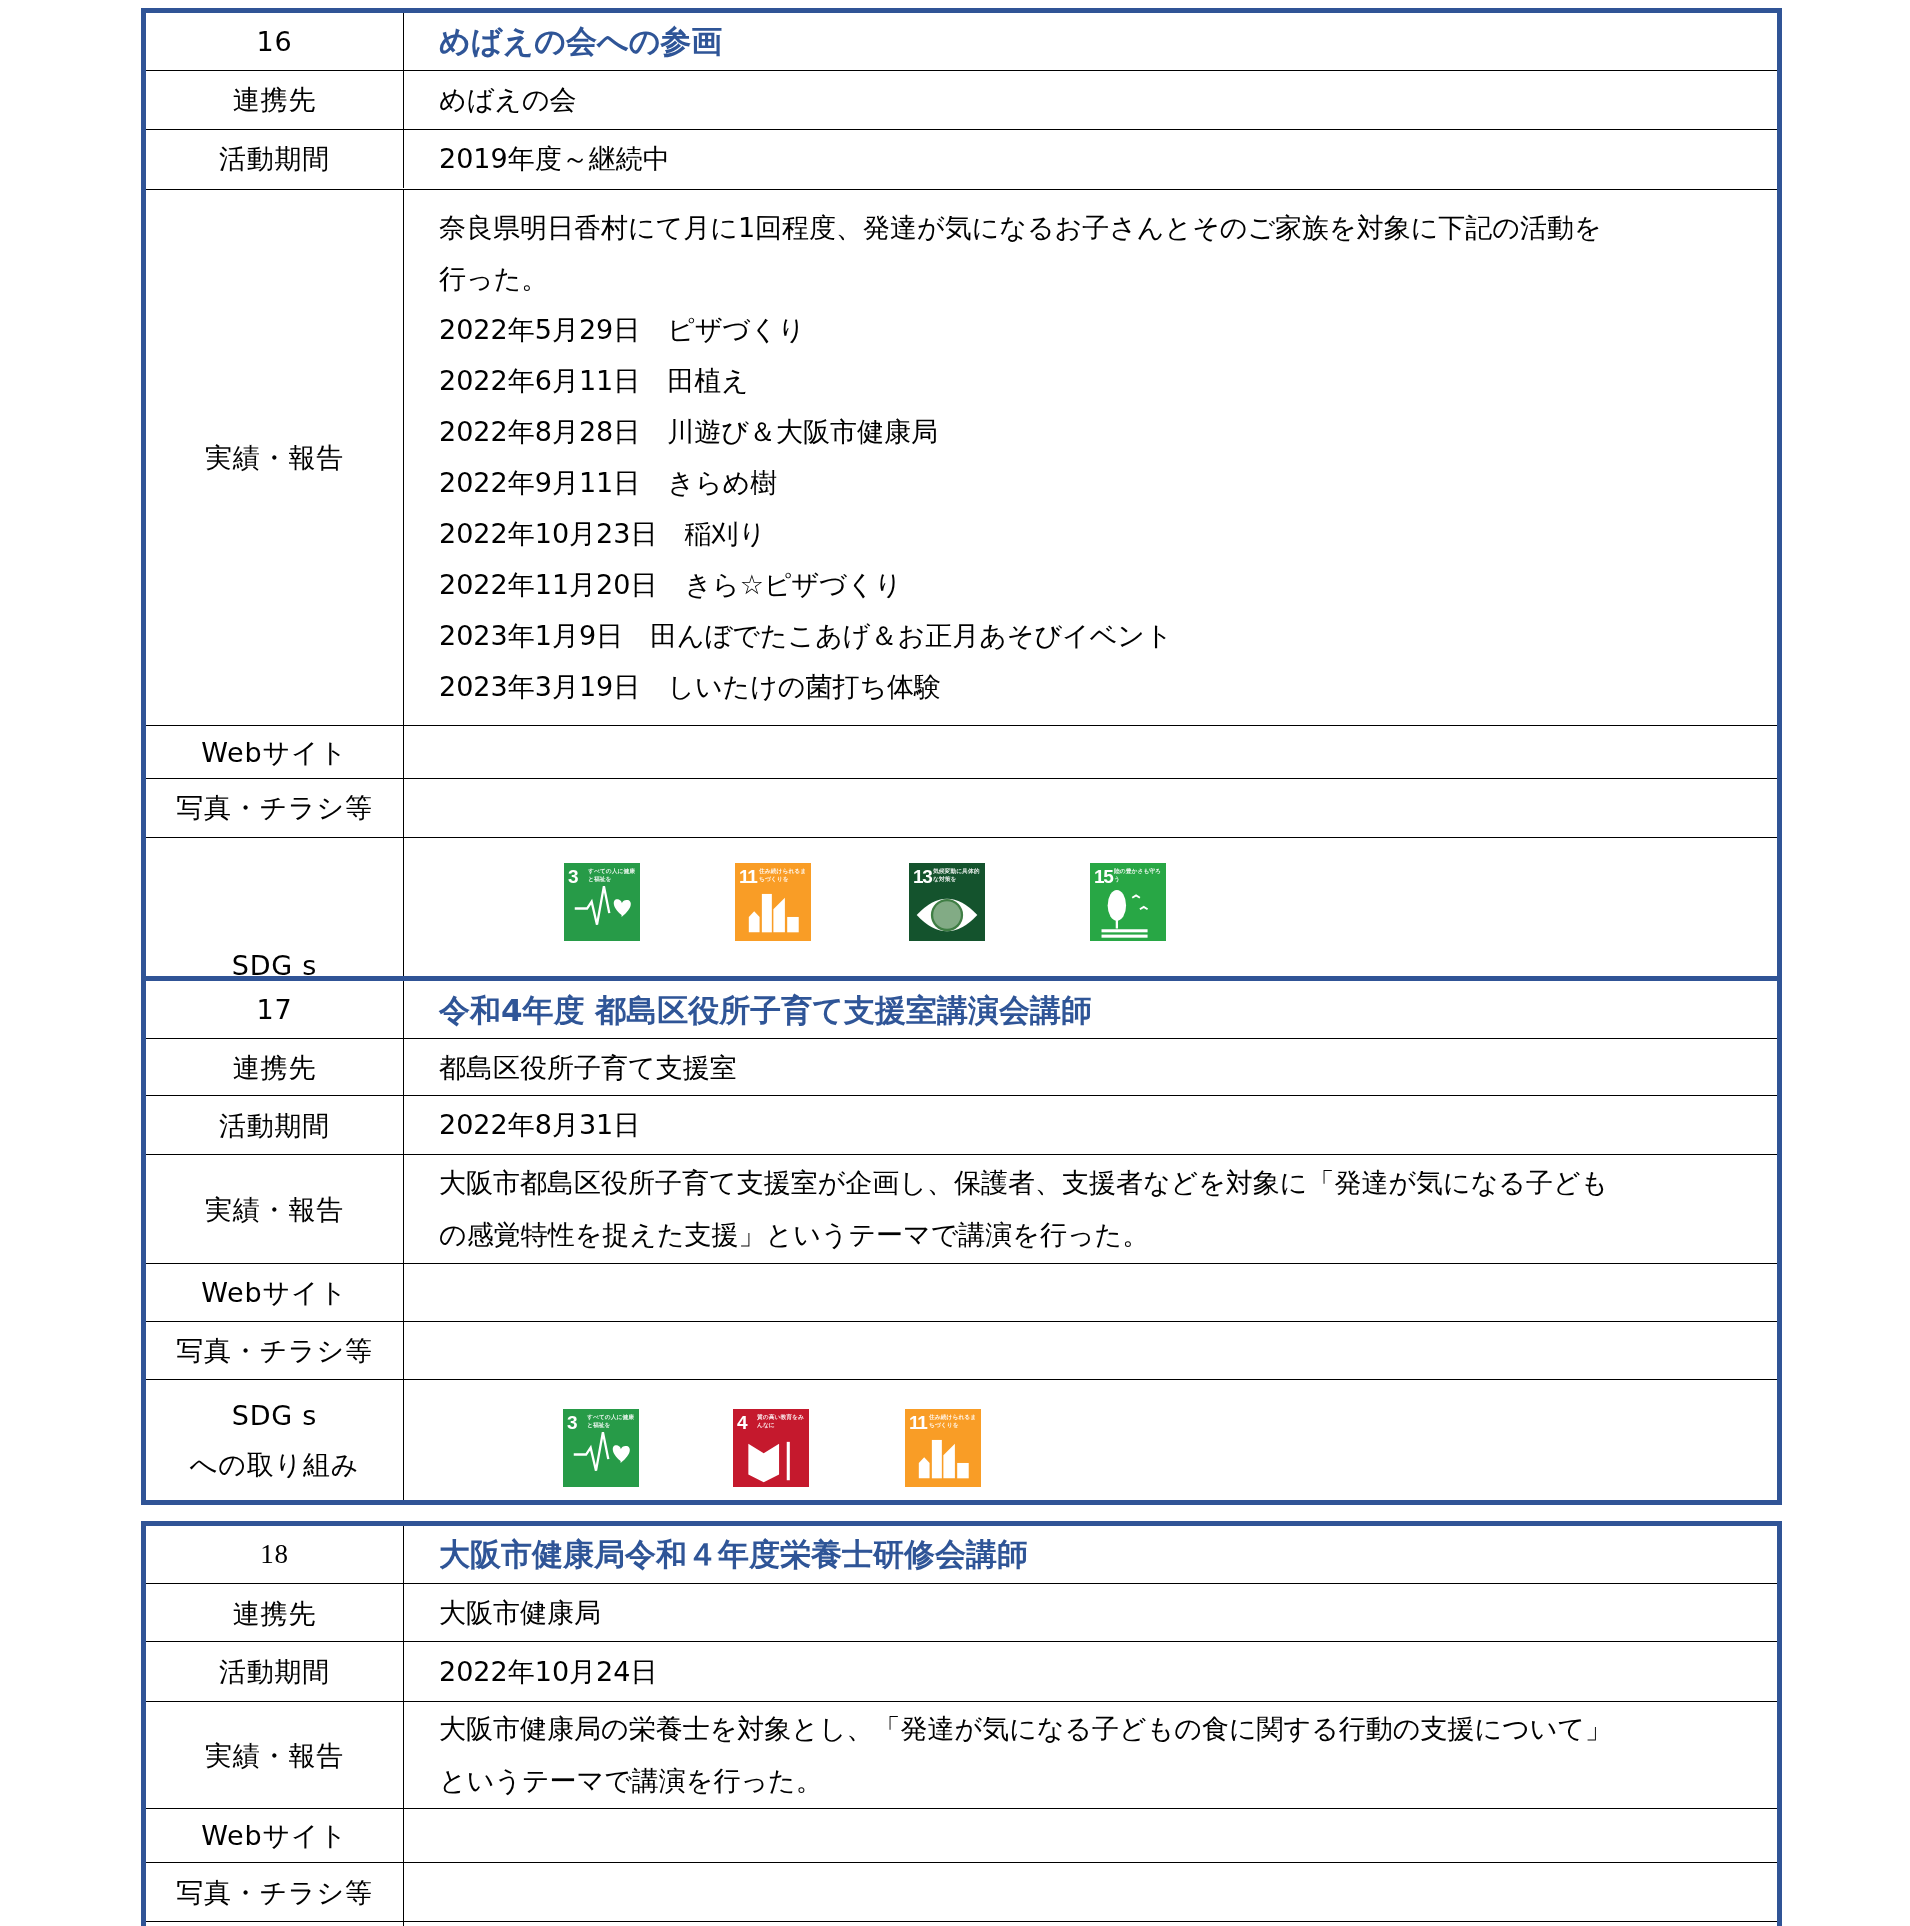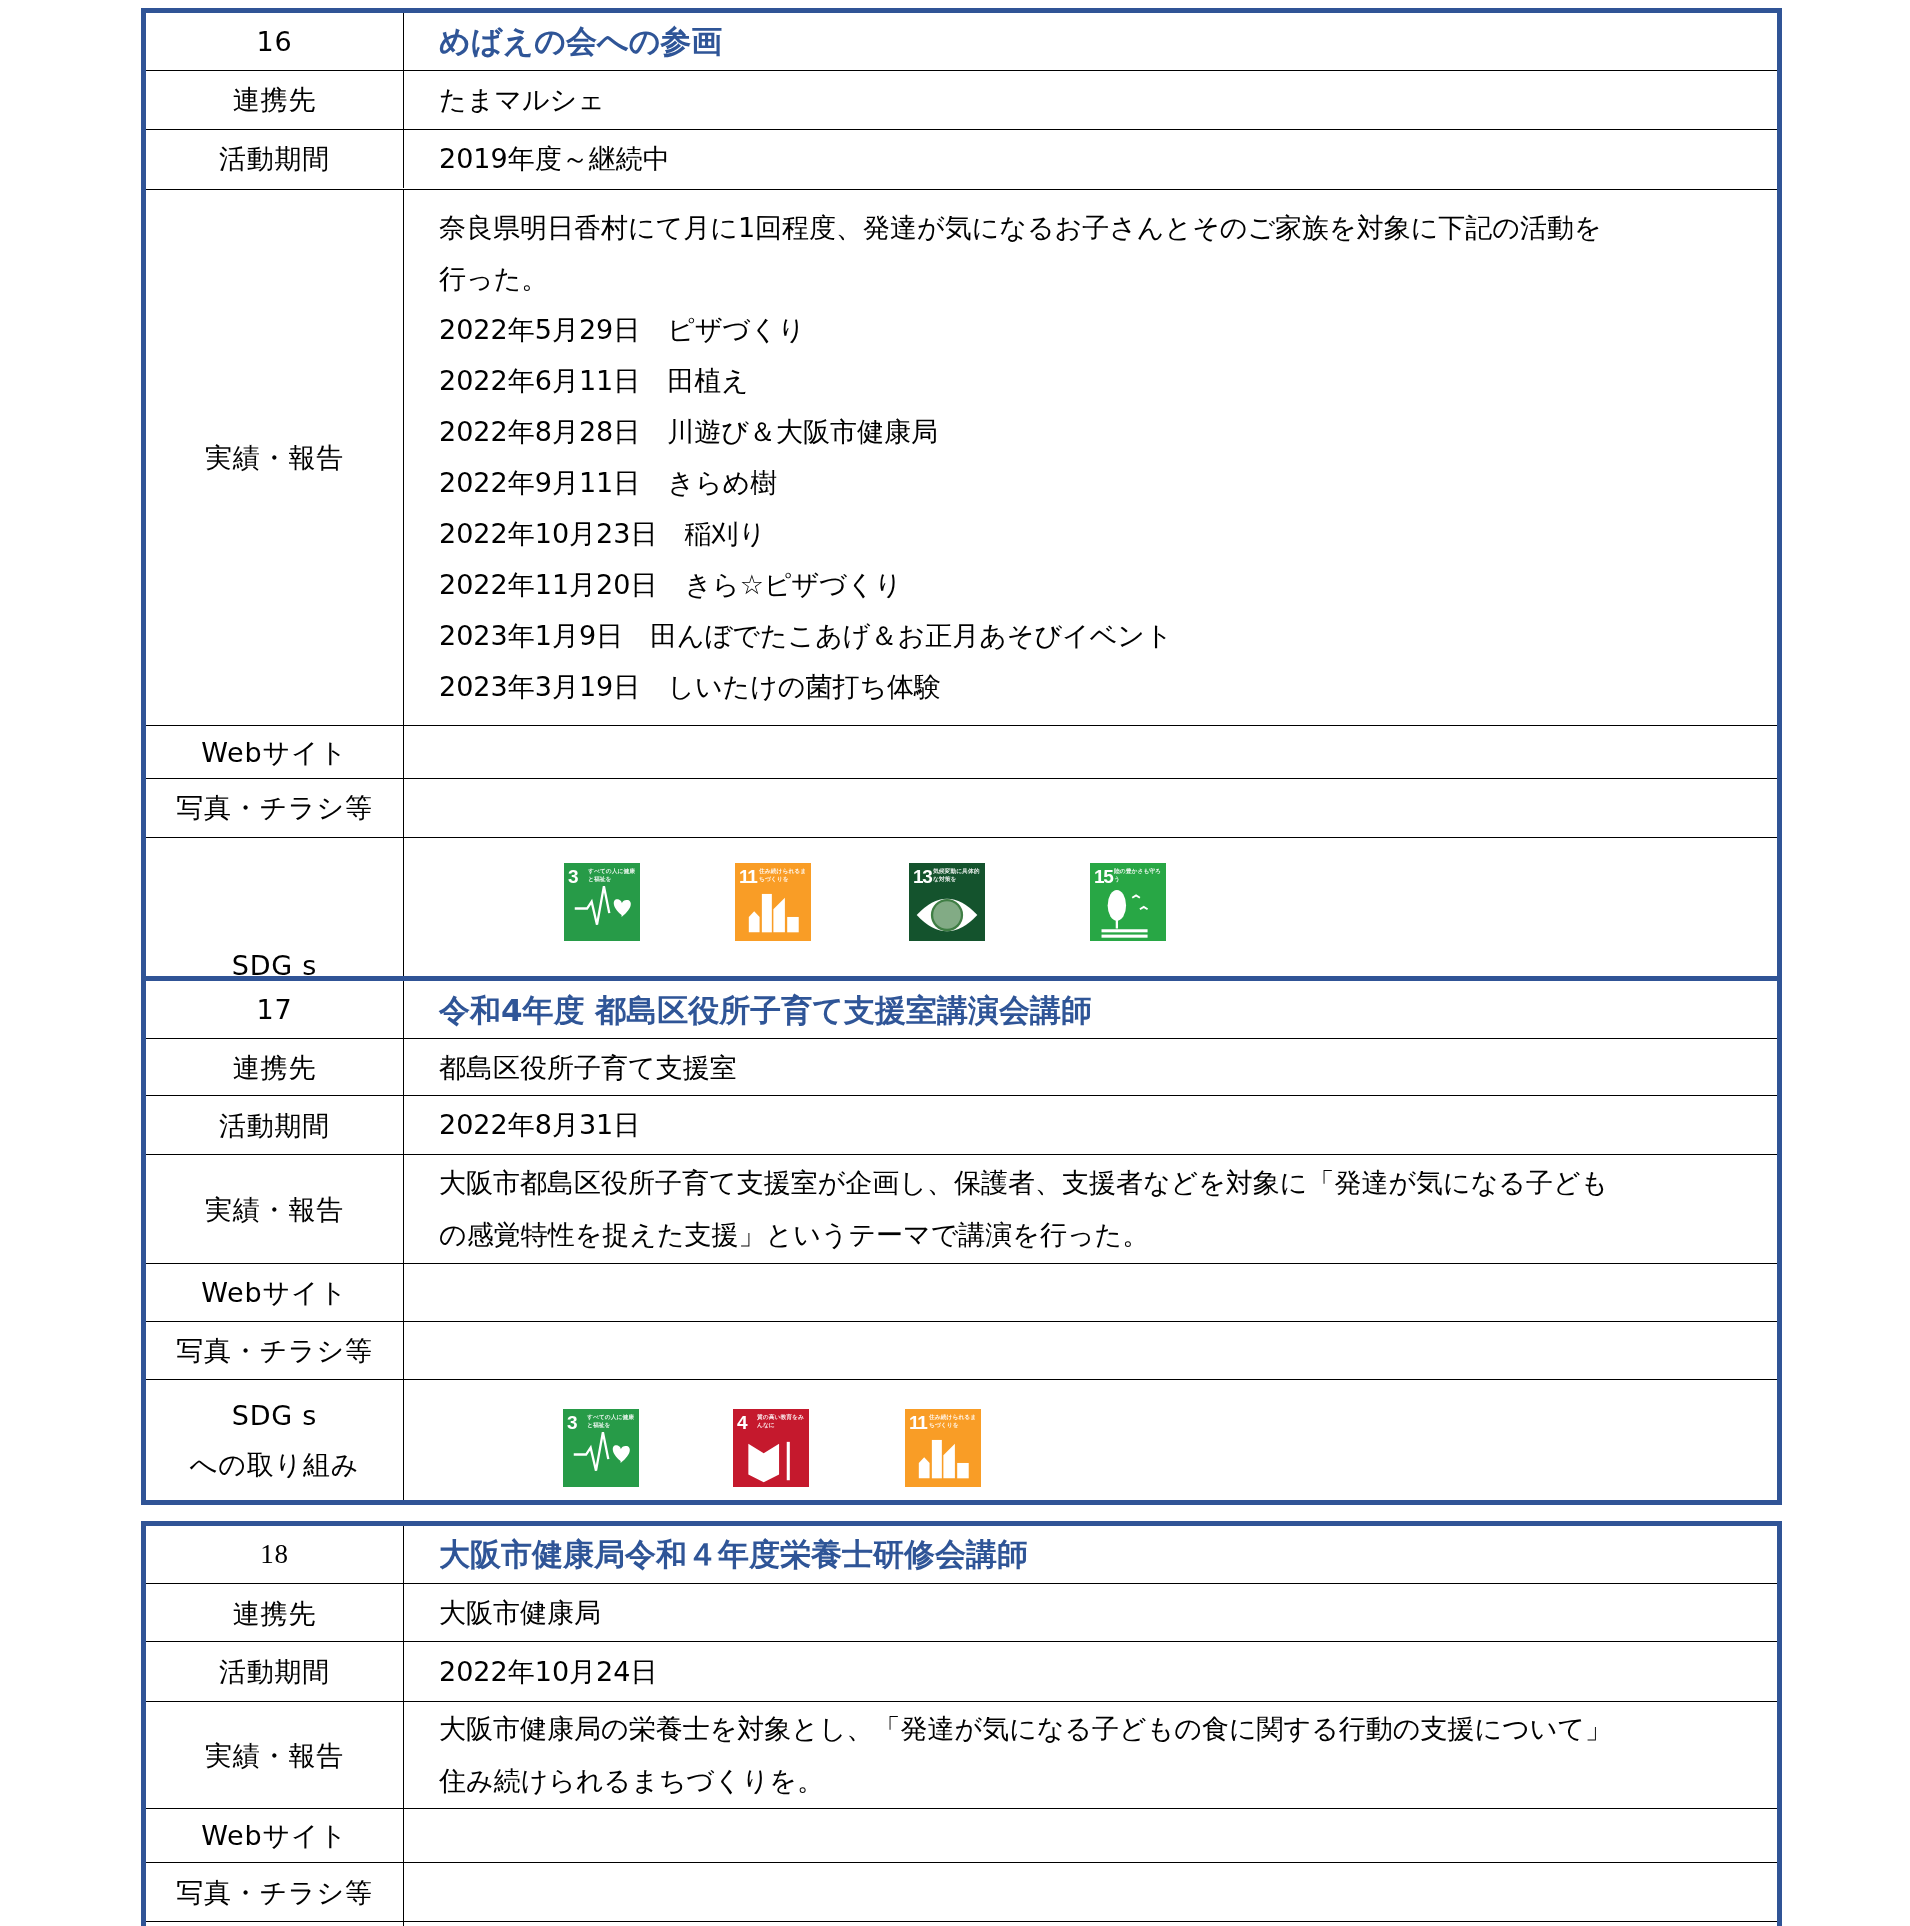--- a/index.html
+++ b/index.html
@@ -46,21 +46,21 @@
     <div class="label">
         <span>16</span>
       </div>
     <div class="value title">
         <span>めばえの会への参画</span>
       </div>
   </div>
   <div class="row" style="top:57px;height:59px;">
     <div class="label">連携先</div>
     <div class="value">
-        <span>たまマルシェ</span>
+        <span>めばえの会</span>
       </div>
   </div>
   <div class="row" style="top:116px;height:59px;">
     <div class="label">活動期間</div>
     <div class="value">
         <span>2019年度～継続中</span>
       </div>
   </div>
   <div class="row" style="top:176px;height:536px;">
     <div class="label">実績・報告</div>
@@ -222,21 +222,21 @@
   <div class="row" style="top:115px;height:60px;">
     <div class="label">活動期間</div>
     <div class="value">
         <span>2022年10月24日</span>
       </div>
   </div>
   <div class="row" style="top:175px;height:107px;">
     <div class="label">実績・報告</div>
     <div class="value">
       <p>大阪市健康局の栄養士を対象とし、「発達が気になる子どもの食に関する行動の支援について」</p>
-      <p>住み続けられるまちづくりを。</p>
+      <p>というテーマで講演を行った。</p>
     </div>
   </div>
   <div class="row" style="top:282px;height:54px;">
     <div class="label">Webサイト</div>
     <div class="value"></div>
   </div>
   <div class="row" style="top:336px;height:59px;">
     <div class="label">写真・チラシ等</div>
     <div class="value"></div>
   </div>

